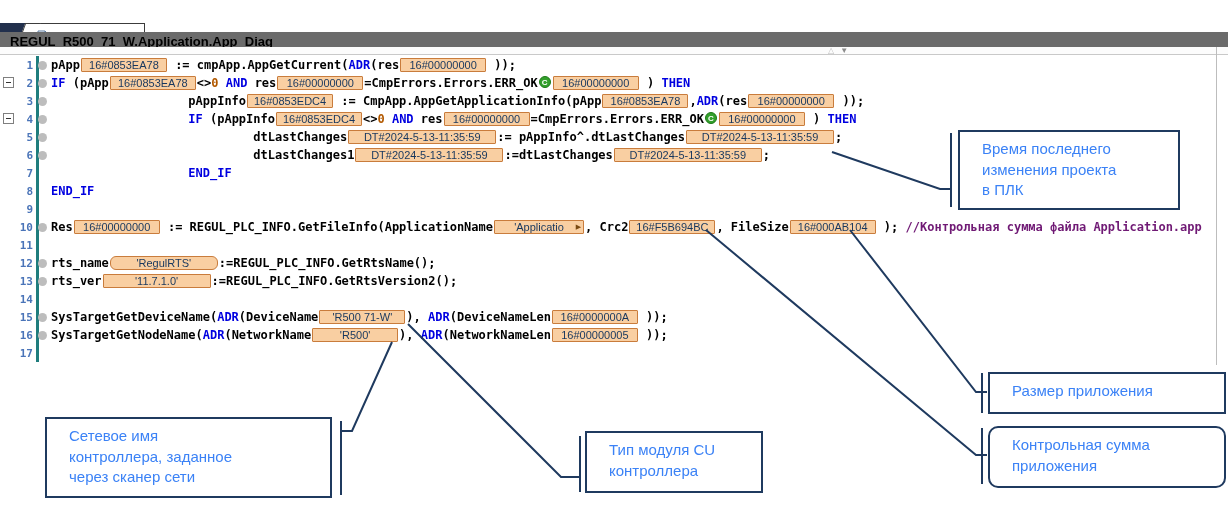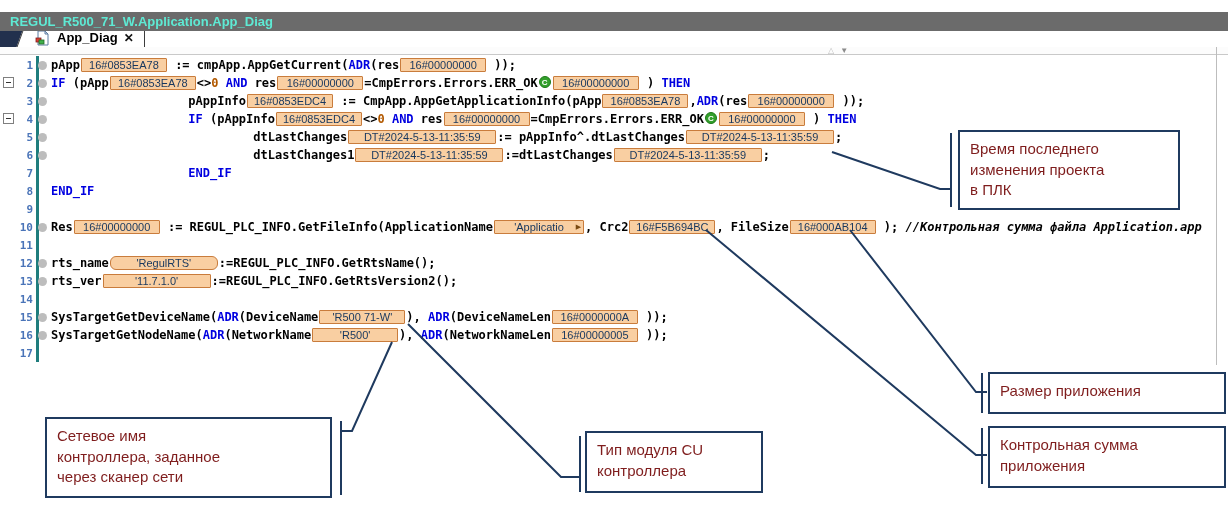--- a/index.html
+++ b/index.html
@@ -14,22 +14,22 @@
          background:#fff; border:1px solid #3c3c3c; border-bottom:none;
          display:flex; align-items:center; gap:6px; }
   .tab::before { content:""; position:absolute; left:-7px; top:-1px; width:14px; height:28px;
                  background:#fff; border-left:1px solid #3c3c3c; border-top:1px solid #3c3c3c;
                  transform:skewX(-20deg); }
   .tab-title { position:relative; font-weight:bold; font-size:13px; color:#000; }
   .tab-close { position:relative; font-weight:bold; font-size:12px; color:#111; cursor:pointer; }
   .pou-icon { position:relative; width:16px; height:16px; display:inline-block; }
 
   
-  .titlebar { position:absolute; left:0; top:12px; width:100%; height:19px; background:#6b6b6b;
-              color:#5eead4; font-weight:bold; font-size:13px; line-height:19px; padding-left:10px; }
+  .titlebar { position:absolute; left:0; top:32px; width:100%; height:19px; background:#6b6b6b;
+              color:#000000; font-weight:bold; font-size:13px; line-height:19px; padding-left:10px; }
 
   
   .splitstrip { position:absolute; left:0; top:47px; width:100%; height:8px; background:#fcfcfc;
                 border-bottom:1px solid #c9c9c9; }
   .split-handle { position:absolute; left:828px; top:0; height:8px; display:flex; gap:6px;
                   align-items:center; cursor:row-resize; }
   .tri { font-size:8px; line-height:8px; }
   .tri-up { color:#c0c0c0; } .tri-down { color:#8b8b8b; }
 
   
@@ -43,35 +43,35 @@
              border:1px solid #7f7f7f; cursor:pointer; }
   .foldbox::after { content:""; position:absolute; left:2px; top:4px; width:5px; height:1px; background:#333; }
   .lnum { width:15px; flex:none; text-align:right; font:bold 11px "DejaVu Sans Mono", monospace;
           color:#4a74b8; }
   .bulletcol { width:18px; flex:none; display:flex; justify-content:center; }
   .bullet { width:9px; height:9px; border-radius:50%; background:#bdbdbd; }
   .code { display:flex; align-items:flex-start; white-space:pre;
           font:bold 12px "DejaVu Sans Mono", monospace; color:#000; }
   .tk-k { color:#0000e0; }
   .tk-n { color:#b25900; }
-  .tk-c { color:#000000; font-style:italic; }
+  .tk-c { color:#701a75; }
   .mon { display:inline-flex; align-items:center; justify-content:center; min-width:86px; height:14px;
          margin:0 1px; padding:0 3px; background:#f9cfa2; border:1px solid #c97c3c; border-radius:1px;
          color:#17375e; font:11px "Liberation Sans", sans-serif; position:relative; cursor:pointer; }
   .trunc-arrow { position:absolute; right:2px; top:2px; font-size:7px; color:#7a4a12; }
   .okbadge { display:inline-flex; align-items:center; justify-content:center; width:12px; height:12px;
              margin:0 1px; border-radius:50%; background:#33a02c; border:1px solid #1d7a18;
              color:#fff; font:bold 8px "Liberation Sans", sans-serif; }
 
   
-  .callout { position:absolute; background:#fff; border:2px solid #1f3a5f; color:#7f1d1d;
-             font-size:15px; line-height:1.38; padding:7px 10px; white-space:pre-line; z-index:6; }
+  .callout { position:absolute; background:#fff; border:2px solid #1f3a5f; color:#3b82f6;
+             font-size:15px; line-height:1.38; padding:7px 22px; white-space:pre-line; z-index:6; }
   .co-time    { left:958px; top:130px; width:222px; height:80px; }
   .co-size    { left:988px; top:372px; width:238px; height:42px; }
-  .co-crc     { left:988px; top:426px; width:238px; height:62px; }
+  .co-crc     { left:988px; top:426px; width:238px; height:62px;border-radius:10px; }
   .co-network { left:45px;  top:417px; width:287px; height:81px; }
   .co-device  { left:585px; top:431px; width:178px; height:62px; }
 
   .connectors { position:absolute; left:0; top:0; width:1228px; height:508px; z-index:5;
                 pointer-events:none; }
 </style>
 </head>
 <body>
 
 <div class="screen">

